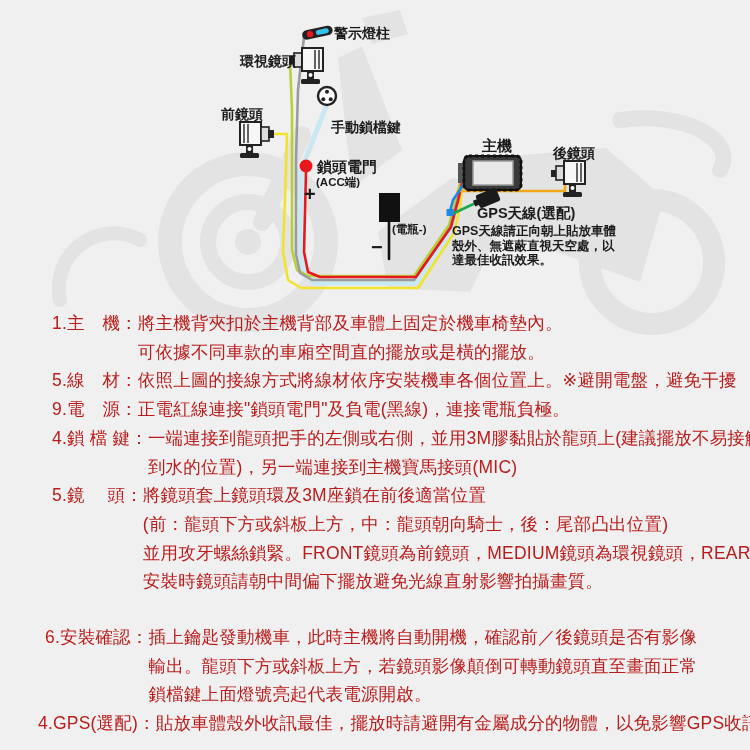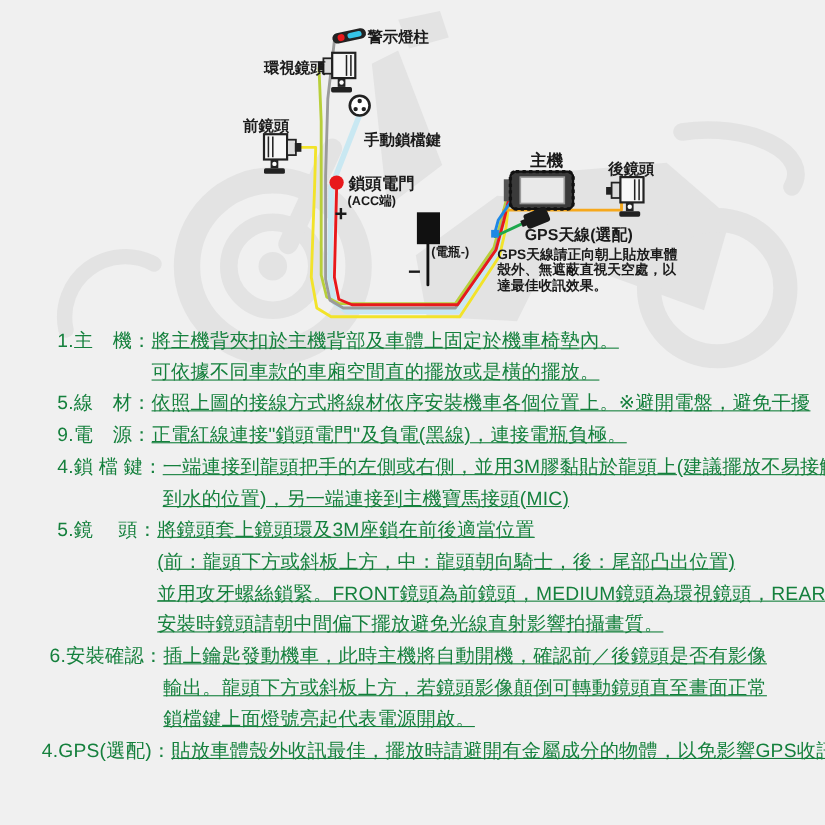--- a/index.html
+++ b/index.html
@@ -1,27 +1,27 @@
 <!DOCTYPE html>
 <html><head>
 <meta charset="utf-8">
 <style>
   html,body{margin:0;padding:0;}
   body{width:750px;height:750px;background:#f0f0f0;font-family:"Liberation Sans","DejaVu Sans",sans-serif;overflow:hidden;}
   .stage{position:relative;width:750px;height:592px;background:#f0f0f0;border-radius:12px;}
   #diagram{position:absolute;top:0;left:0;z-index:1;}
   svg text{font-family:"Liberation Sans","DejaVu Sans",sans-serif;font-weight:bold;fill:#1a1a1a;}
-  .inst{position:absolute;top:295px;left:0;width:750px;z-index:2;color:#15803d;
+  .inst{position:absolute;top:309px;left:0;width:750px;z-index:2;color:#b91c1c;
         font-size:17.5px;line-height:28.7px;letter-spacing:0.2px;}
   .item{display:flex;align-items:flex-start;margin-left:52px;}
-  .item.i6{margin-left:45px;}
+  .item.i6{margin-left:45px;margin-top:27px;}
   .item.i7{margin-left:38px;}
   .lbl{white-space:pre;flex:0 0 auto;}
   .bdy{flex:1 1 auto;min-width:0;}
-  .ln{white-space:nowrap;text-decoration:underline;}
+  .ln{white-space:nowrap;}
 </style>
 </head>
 <body>
 
 <div class="stage">
 
   <svg id="diagram" width="750" height="335" viewBox="0 0 750 335">
 
     <g fill="#e3e3e3" stroke="#e3e3e3">
       <circle cx="248" cy="242" r="78" fill="none" stroke-width="24"></circle>

